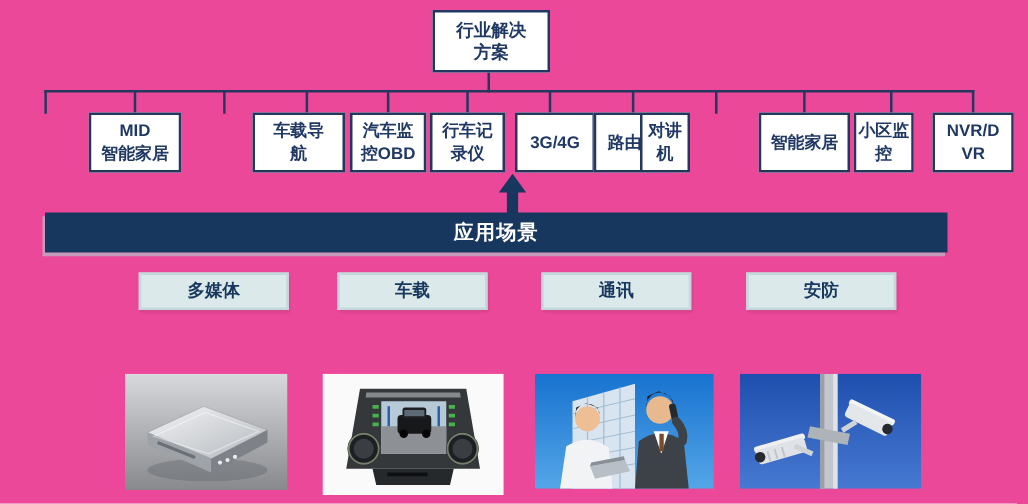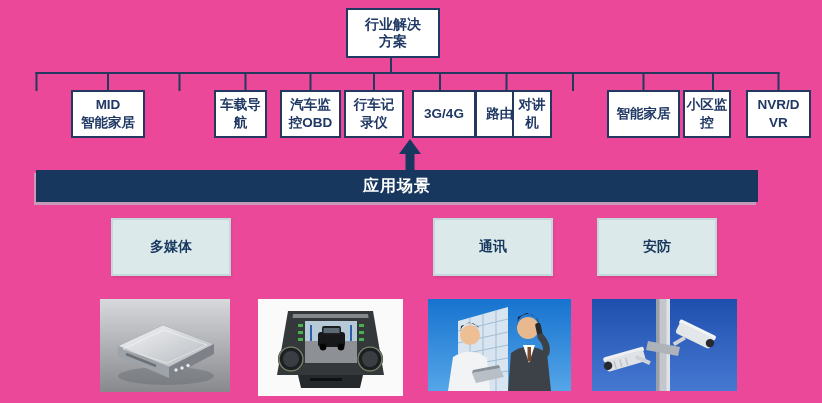--- a/index.html
+++ b/index.html
@@ -24,21 +24,21 @@
     white-space:pre-line;color:#1F3864;
   }
   .banner{
     position:absolute;left:36px;top:170px;width:722px;height:32px;z-index:2;
     background:#17375E;color:#ffffff;
     display:flex;align-items:center;justify-content:center;
     font-weight:bold;font-size:16px;letter-spacing:1px;
     box-shadow:-2px 3px 0 rgba(185,190,199,0.7);
   }
   .cat{
-    position:absolute;top:218px;width:120px;height:58px;z-index:2;box-sizing:border-box;
+    position:absolute;top:218px;width:120px;height:30px;z-index:2;box-sizing:border-box;
     background:#DCE9EA;border:2px solid #C3D8DA;
     display:flex;align-items:center;justify-content:center;
     font-weight:bold;font-size:14px;color:#17375E;
     box-shadow:1px 2px 2px rgba(0,0,0,0.08);
   }
   .photo{position:absolute;top:299px;z-index:2;display:block;}
 </style>
 </head>
 <body>
 
@@ -64,41 +64,44 @@
     <path d="M410,139 L421,154 L414.5,154 L414.5,171 L405.5,171 L405.5,154 L399,154 Z" fill="#17375E"></path>
   </svg>
 
   <div class="root-box">
     <span>行业解决
 方案</span>
   </div>
 
   <div class="pbox" style="left:71px;width:74px"><span>MID
 智能家居</span></div>
-  <div class="pbox" style="left:214px;width:53px"><span>车载导
+  <div class="pbox" style="left:202px;width:74px"><span>车载导
 航</span></div>
   <div class="pbox" style="left:280px;width:61px"><span>汽车监
 控OBD</span></div>
   <div class="pbox" style="left:344px;width:60px"><span>行车记
 录仪</span></div>
   <div class="pbox" style="left:412px;width:64px"><span>3G/4G</span></div>
   <div class="pbox" style="left:475px;width:63px"><span>路由器</span></div>
   <div class="pbox" style="left:512px;width:40px"><span>对讲机</span></div>
   <div class="pbox" style="left:607px;width:73px"><span>智能家居</span></div>
   <div class="pbox" style="left:683px;width:48px"><span>小区监
 控</span></div>
   <div class="pbox" style="left:746px;width:65px"><span>NVR/D
 VR</span></div>
 
   <div class="banner">
     <span>应用场景</span>
   </div>
 
   <div class="cat" style="left:111px">
       <span>多媒体</span>
+    </div>
+  <div class="cat" style="left:270px">
+      <span>车载</span>
     </div>
   <div class="cat" style="left:433px">
       <span>通讯</span>
     </div>
   <div class="cat" style="left:597px">
       <span>安防</span>
     </div>
 
   <svg class="photo" style="left:100px" width="130" height="93" viewBox="0 0 130 93">
     <defs>

